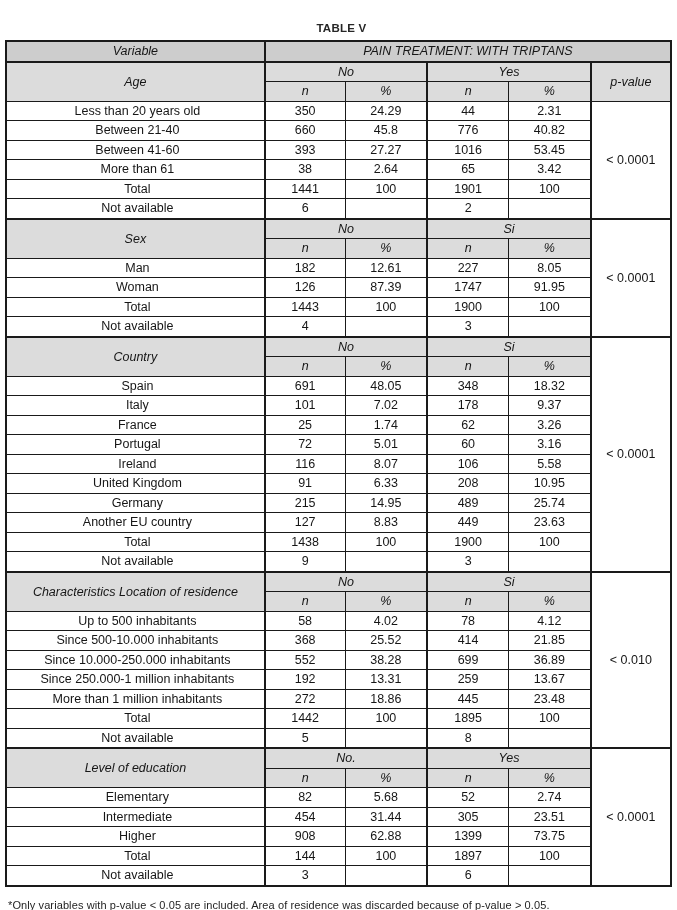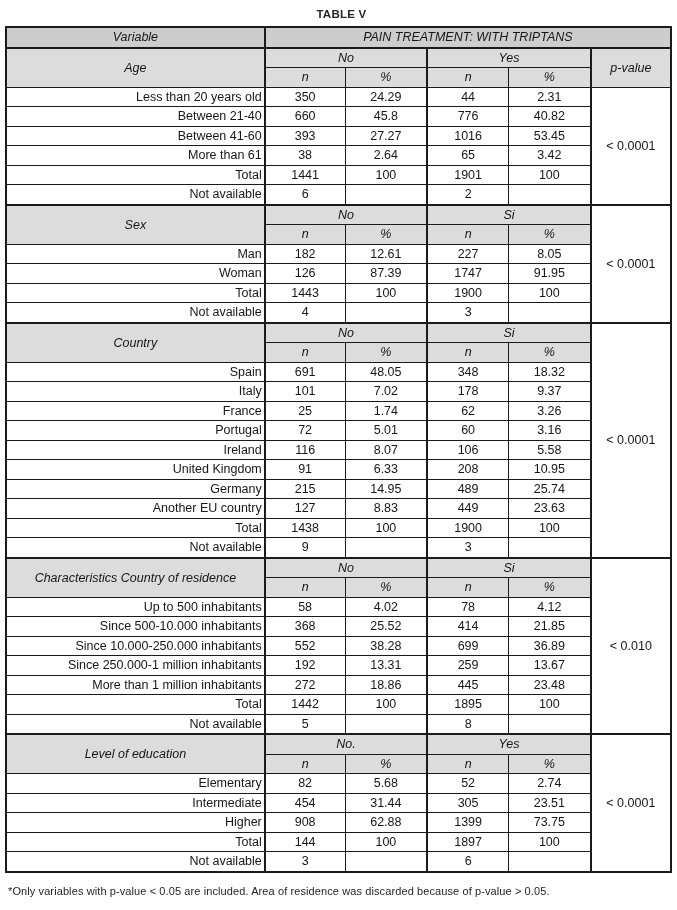--- a/index.html
+++ b/index.html
@@ -3,21 +3,21 @@
 <meta charset="utf-8">
 <style>
   html,body{margin:0;padding:0;background:#ffffff;}
   body{
     width:677px;height:910px;overflow:hidden;
     font-family:"Liberation Sans",sans-serif;
     color:#161616;
   }
   .title-block{
     text-align:center;
-    padding-top:7px;
+    padding-top:21px;
     font-weight:bold;
     font-size:11.5px;
     line-height:14px;
     letter-spacing:0.25px;
     color:#262626;
     margin-left:6px;
   }
   table.main{
     border-collapse:collapse;
     table-layout:fixed;
@@ -32,21 +32,21 @@
     padding:0 2px;
     text-align:center;
     vertical-align:middle;
     white-space:nowrap;
     overflow:hidden;
   }
   td.hdr{background:#dcdcdc;font-style:italic;}
   td.hdr-dark{background:#cdcdcd;font-style:italic;}
   td.gl{border-left-width:2px;}
   tr.st td{border-top-width:2px;}
-  td.lbl{text-align:right;padding-left:6px;}
+  td.lbl{text-align:center;padding-left:6px;}
   .footnote{
     font-size:11px;
     color:#1f1f1f;
     margin:6px 0 0 8px;
     letter-spacing:0.1px;
   }
 </style>
 </head>
 <body>
 
@@ -239,21 +239,21 @@
         <td>100</td>
       </tr>
       <tr>
         <td class="lbl">Not available</td>
         <td class="gl">9</td>
         <td></td>
         <td class="gl">3</td>
         <td></td>
       </tr>
       <tr class="st">
-        <td class="hdr" rowspan="2">Characteristics Country of residence</td>
+        <td class="hdr" rowspan="2">Characteristics Location of residence</td>
         <td class="hdr gl" colspan="2">No</td>
         <td class="hdr gl" colspan="2">Si</td>
         <td class="gl" rowspan="9">&lt; 0.010</td>
       </tr>
       <tr>
         <td class="hdr gl">n</td>
         <td class="hdr">%</td>
         <td class="hdr gl">n</td>
         <td class="hdr">%</td>
       </tr>

